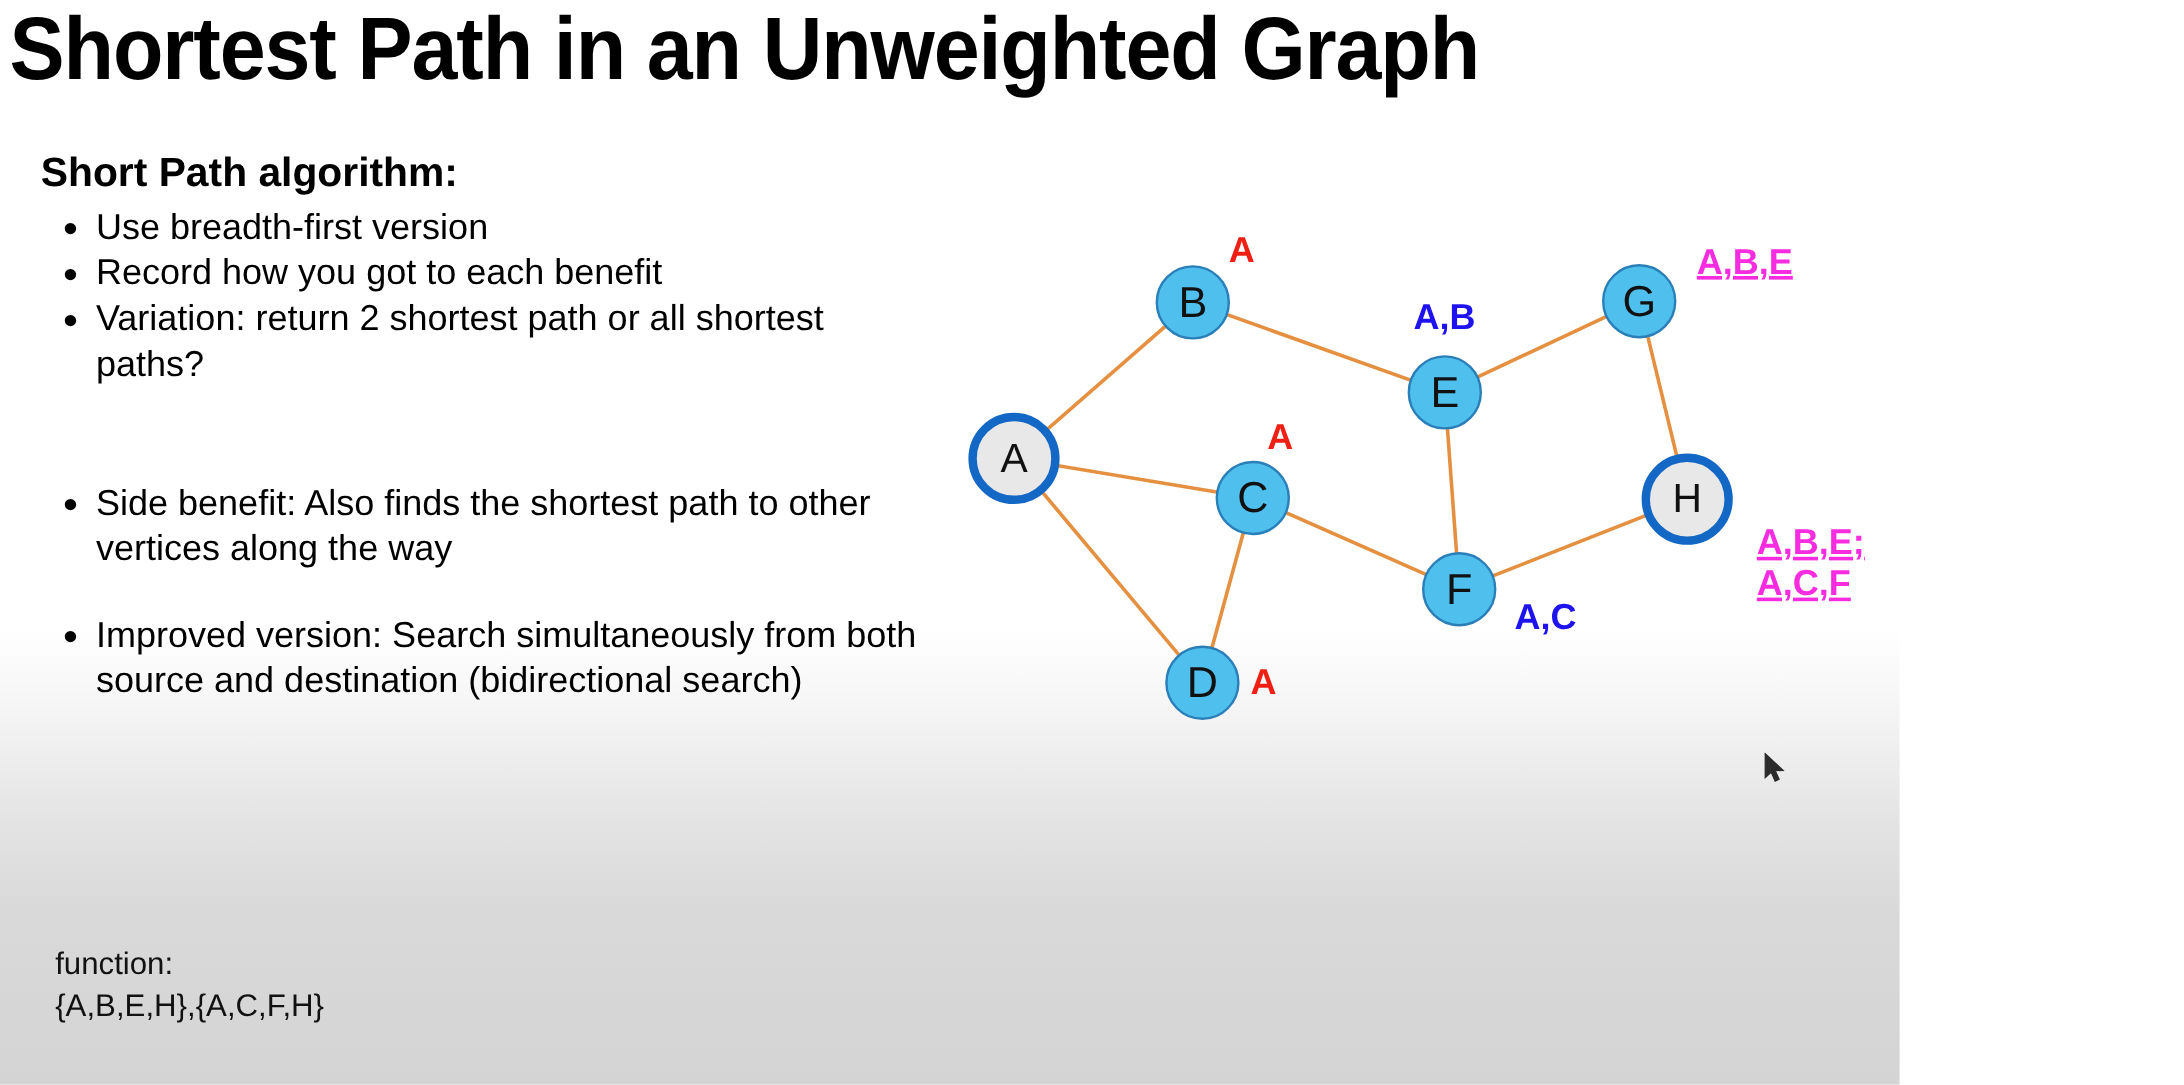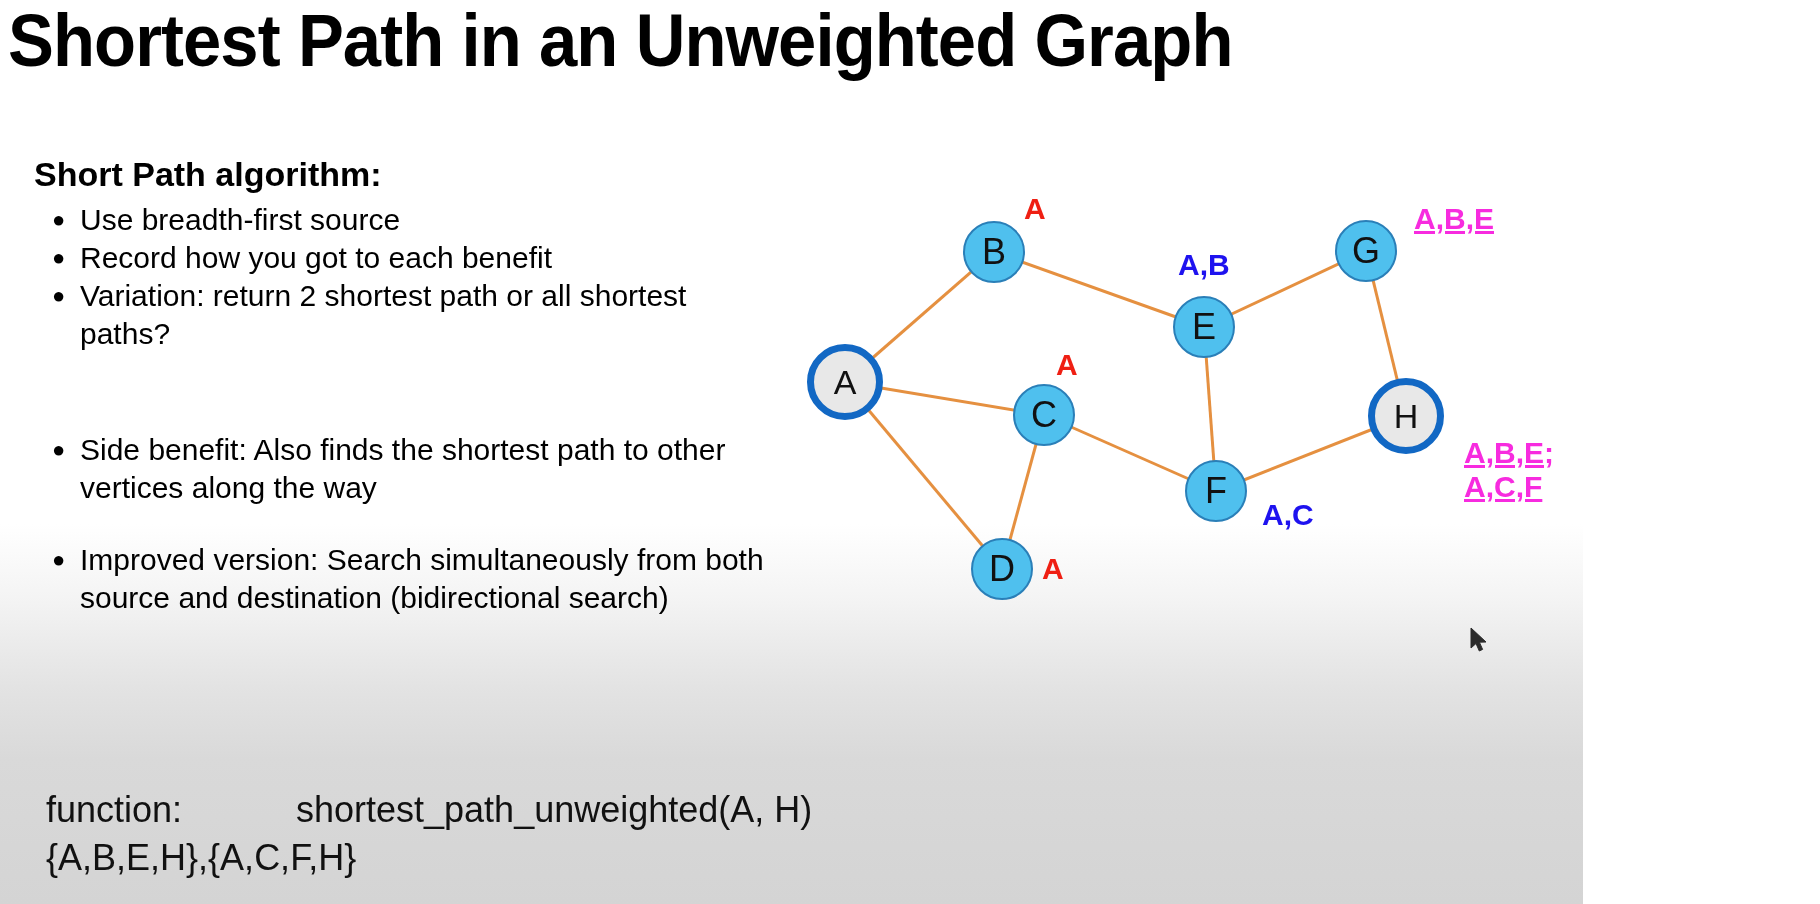--- a/index.html
+++ b/index.html
@@ -36,21 +36,21 @@
     white-space: nowrap;
     transform: scaleX(0.93);
     transform-origin: left top;
     color: #000000;
   }
 
   
   #left-col {
     position: absolute;
     left: 34px;
-    top: 154px;
+    top: 124px;
     width: 740px;
   }
   #subhead {
     font-size: 34px;
     font-weight: bold;
     line-height: 1.2;
     margin: 0 0 6px 0;
   }
   .bullet-group { margin: 0; padding: 0; list-style: none; }
   .bullet-row {
@@ -71,21 +71,21 @@
   }
   .bullet-text { flex: 1 1 auto; }
   .gap-sm { height: 78px; }
   .gap-md { height: 34px; }
 
   
   #code-block {
     position: absolute;
     left: 46px;
     top: 786px;
-    font-size: 36px;
+    font-size: 26px;
     line-height: 1.33;
     color: #111111;
   }
   .code-row { display: flex; }
   .code-key { width: 250px; flex: 0 0 auto; }
   .code-val { flex: 1 1 auto; white-space: nowrap; }
 
   
   #graph {
     position: absolute;
@@ -145,21 +145,21 @@
 
   <div id="title">Shortest Path in an Unweighted Graph</div>
 
   <div id="left-col">
 
     <div id="subhead">Short Path algorithm:</div>
 
     <ul class="bullet-group">
       <li class="bullet-row">
         <span class="bullet-dot">●</span>
-        <span class="bullet-text">Use breadth-first source</span>
+        <span class="bullet-text">Use breadth-first version</span>
       </li>
       <li class="bullet-row">
         <span class="bullet-dot">●</span>
         <span class="bullet-text">Record how you got to each benefit</span>
       </li>
       <li class="bullet-row">
         <span class="bullet-dot">●</span>
         <span class="bullet-text">Variation: return 2 shortest path or all shortest paths?</span>
       </li>
     </ul>
@@ -179,21 +179,20 @@
       <li class="bullet-row">
         <span class="bullet-dot">●</span>
         <span class="bullet-text">Improved version: Search simultaneously from both source and destination (bidirectional search)</span>
       </li>
     </ul>
   </div>
 
   <div id="code-block">
     <div class="code-row">
       <span class="code-key">function:</span>
-      <span class="code-val">shortest_path_unweighted(A, H)</span>
     </div>
     <div class="code-row">
       <span class="code-val">{A,B,E,H},{A,C,F,H}</span>
     </div>
   </div>
 
   <div id="graph">
     <svg width="1040" height="470">
       <g stroke="#e59040" stroke-width="3" fill="none">
         <line x1="65" y1="212" x2="214" y2="82"></line>

